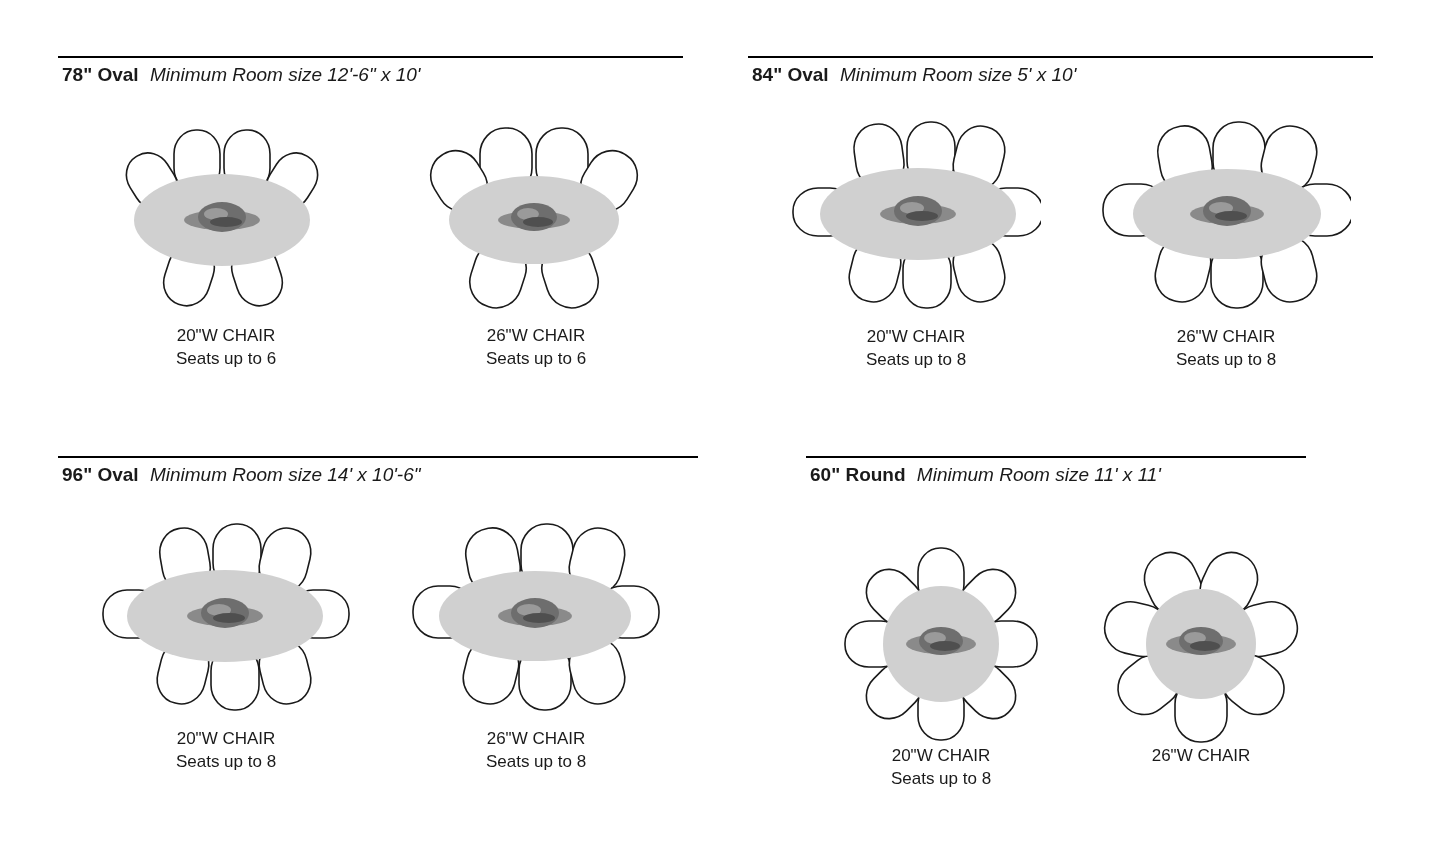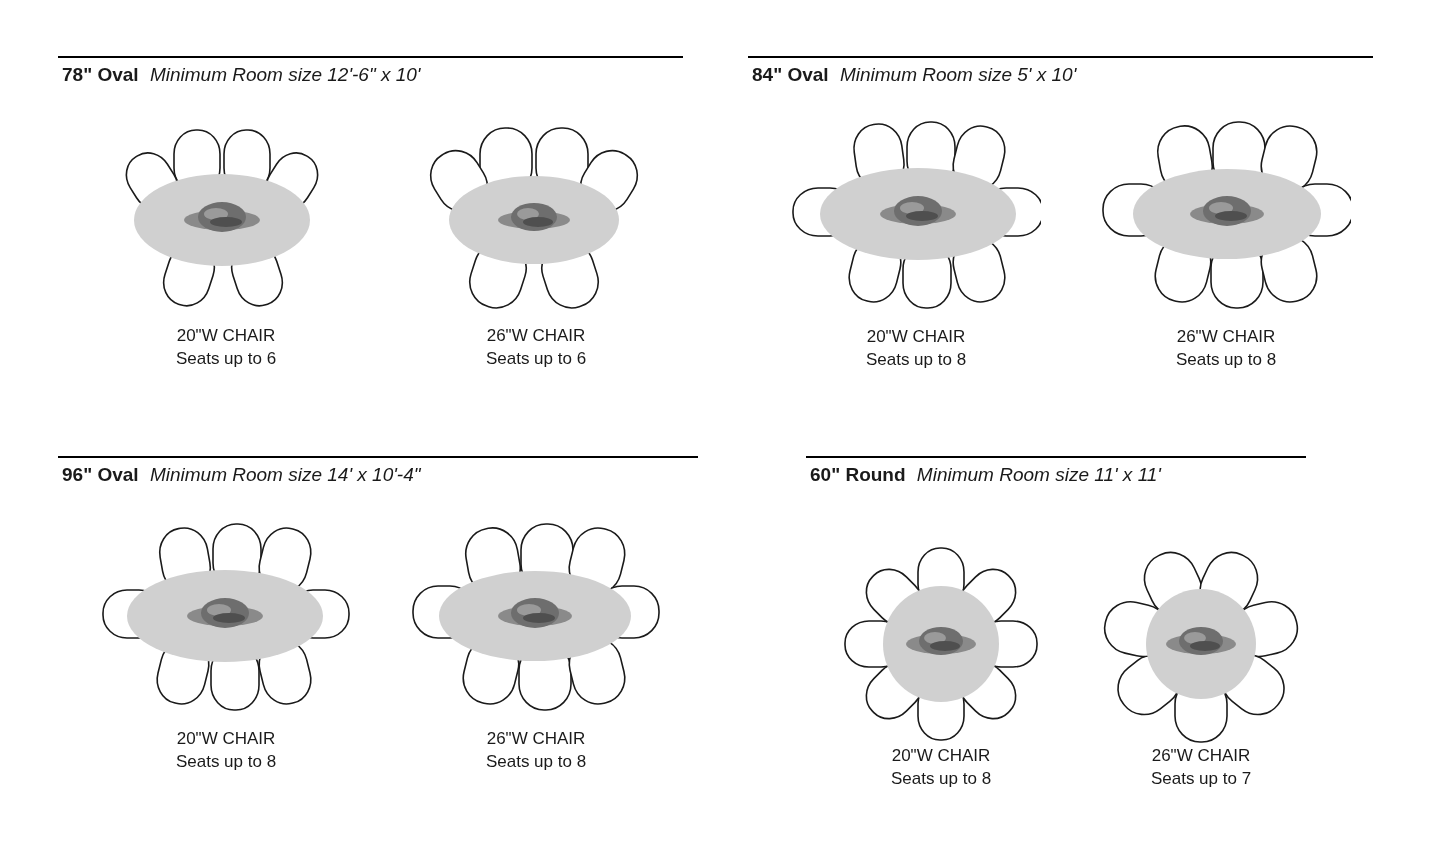--- a/index.html
+++ b/index.html
@@ -204,21 +204,21 @@
         </div>
       </div>
 
     </div>
   </div>
 
   <div class="panel" style="left:58px; top:456px; width:640px;">
     <div class="panel-rule"></div>
     <div class="panel-head">
       <span class="panel-size">96" Oval</span>
-      <span class="panel-room">Minimum Room size 14' x 10'-4"</span>
+      <span class="panel-room">Minimum Room size 14' x 10'-6"</span>
     </div>
     <div class="setups">
 
       <div class="setup" style="left:28px; top:36px; width:280px;">
         <div class="diagram" style="width:250px;height:205px;">
           <svg width="250" height="205" viewBox="0 0 250 205">
             <g fill="#ffffff" stroke="#1a1a1a" stroke-width="1.6">
               <rect x="60" y="6" width="48" height="64" rx="23" ry="25" transform="rotate(-10 84 38)"></rect>
               <rect x="112" y="2" width="48" height="64" rx="23" ry="25"></rect>
               <rect x="160" y="6" width="48" height="64" rx="23" ry="25" transform="rotate(14 184 38)"></rect>
@@ -360,20 +360,19 @@
             <g transform="translate(100,100)">
               <ellipse cx="0" cy="0" rx="35" ry="10" fill="#8a8a8a"></ellipse>
               <ellipse cx="0" cy="-3" rx="22" ry="14" fill="#6e6e6e"></ellipse>
               <ellipse cx="-6" cy="-6" rx="11" ry="6" fill="#9a9a9a"></ellipse>
               <ellipse cx="4" cy="2" rx="15" ry="5" fill="#4f4f4f"></ellipse>
             </g>
           </svg>
         </div>
         <div class="caption">
           <span class="cap-line">26"W CHAIR</span>
-          <span class="cap-line">Seats up to 7</span>
         </div>
       </div>
 
     </div>
   </div>
 
 </div>
 
 </body></html>

